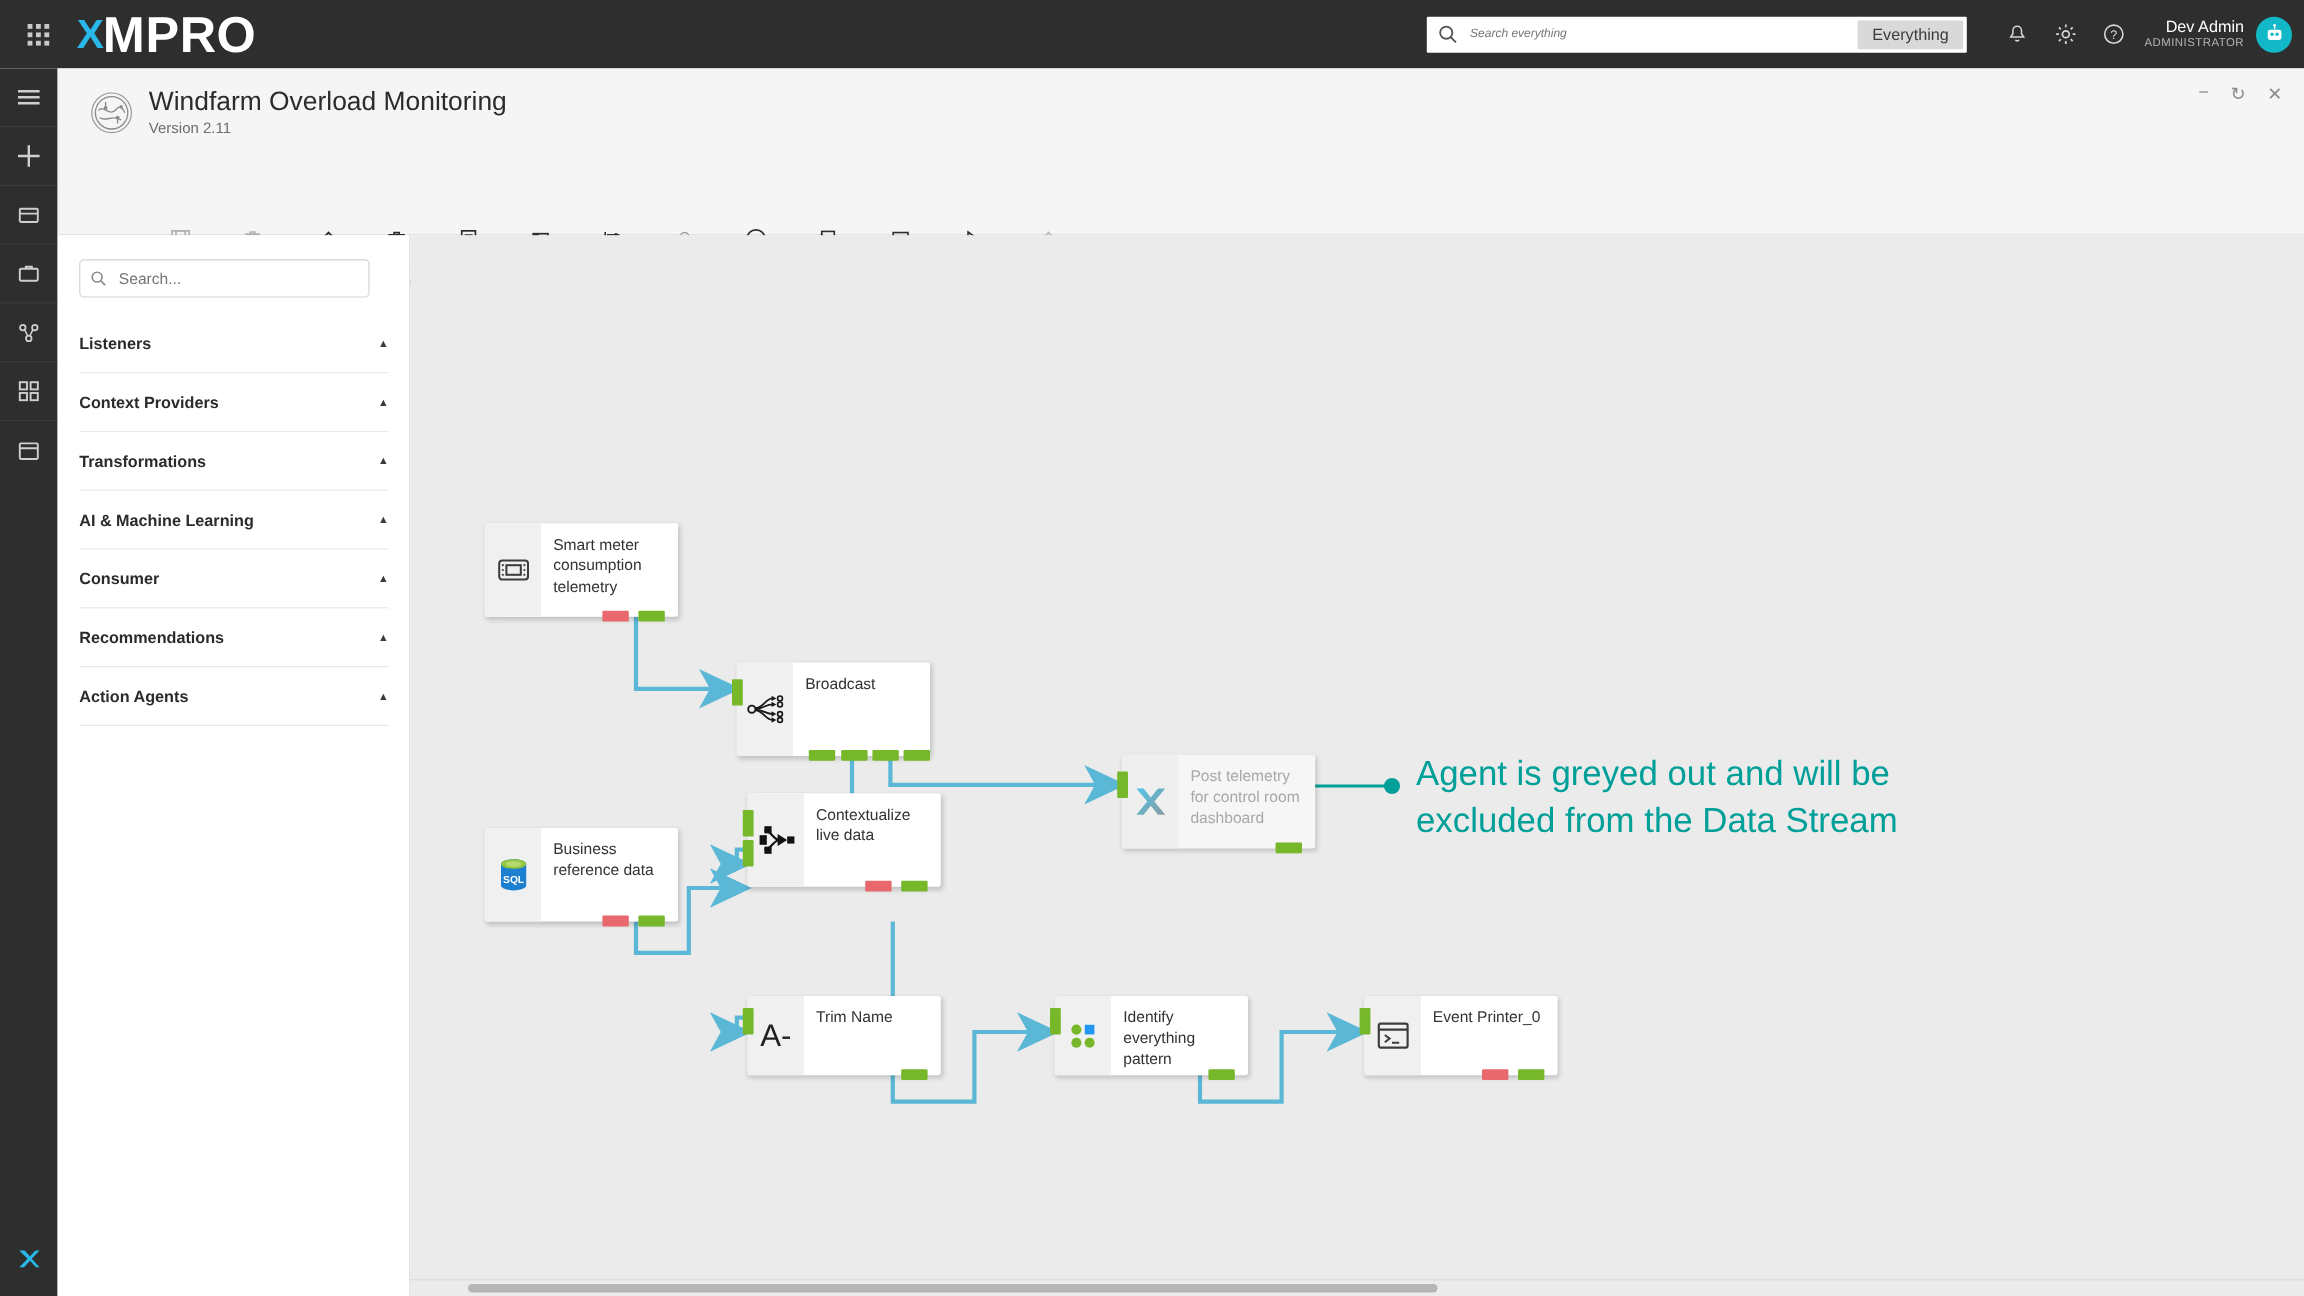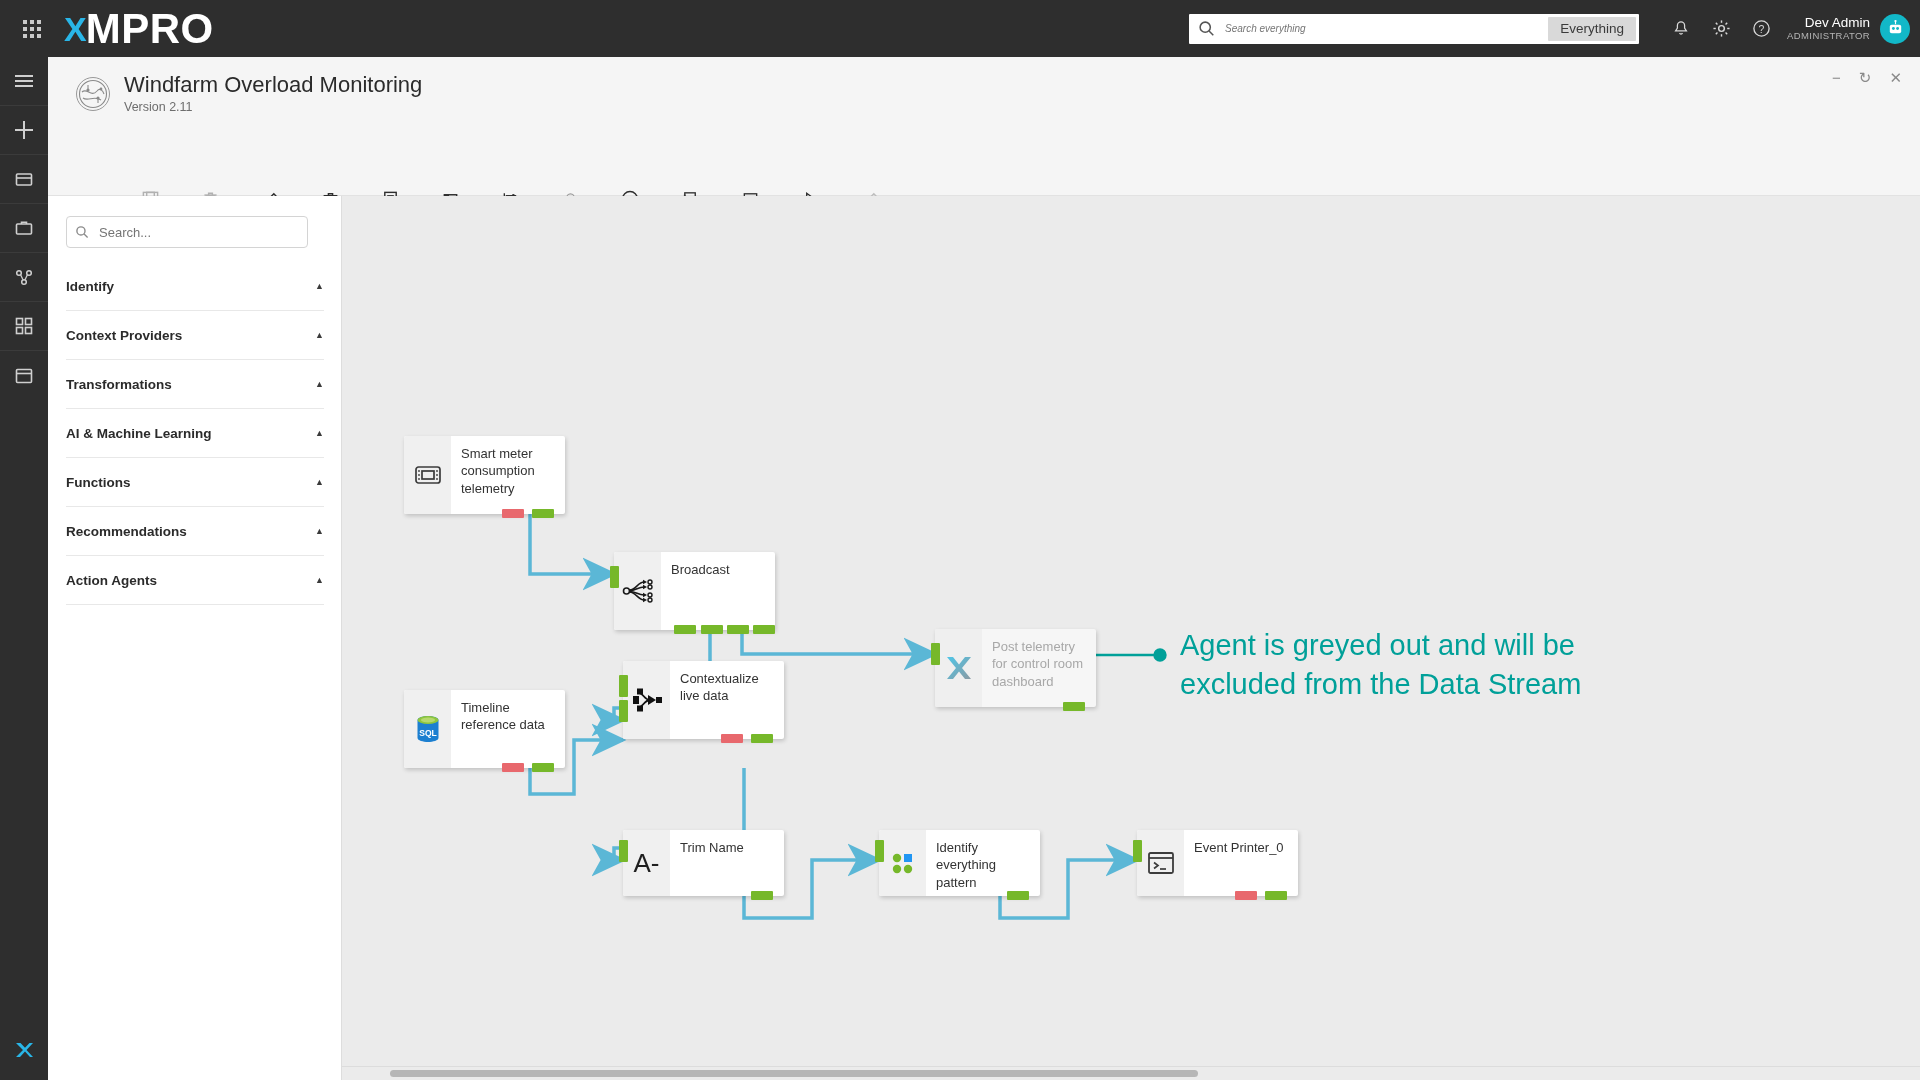--- a/index.html
+++ b/index.html
@@ -494,37 +494,37 @@
         <svg width="14" height="14" viewBox="0 0 20 20">
             <circle cx="8.5" cy="8.5" r="5.8" fill="none" stroke="#8b8b8b" stroke-width="2"></circle>
             <line x1="13" y1="13" x2="18" y2="18" stroke="#8b8b8b" stroke-width="2"></line>
           </svg>
       </span>
       <input placeholder="Search..." style="">
     </div>
 
     <div class="accordion">
       <div class="acc-item">
-        <span class="acc-label">Identify</span>
+        <span class="acc-label">Listeners</span>
         <span class="acc-caret">▲</span>
       </div>
       <div class="acc-item">
         <span class="acc-label">Context Providers</span>
         <span class="acc-caret">▲</span>
       </div>
       <div class="acc-item">
         <span class="acc-label">Transformations</span>
         <span class="acc-caret">▲</span>
       </div>
       <div class="acc-item">
         <span class="acc-label">AI &amp; Machine Learning</span>
         <span class="acc-caret">▲</span>
       </div>
       <div class="acc-item">
-        <span class="acc-label">Functions</span>
+        <span class="acc-label">Consumer</span>
         <span class="acc-caret">▲</span>
       </div>
       <div class="acc-item">
         <span class="acc-label">Recommendations</span>
         <span class="acc-caret">▲</span>
       </div>
       <div class="acc-item">
         <span class="acc-label">Action Agents</span>
         <span class="acc-caret">▲</span>
       </div>
@@ -640,21 +640,21 @@
     <div class="node" style="left:62px; top:494px; width:161px; height:78px;">
       <div class="node-ico">
         <svg width="28" height="30" viewBox="0 0 28 30">
           <path d="M3.5 6 C3.5 3.6, 9 2, 14 2 C19 2, 24.5 3.6, 24.5 6 L24.5 24 C24.5 26.4, 19 28, 14 28 C9 28, 3.5 26.4, 3.5 24 Z" fill="#1c7fd0"></path>
           <ellipse cx="14" cy="6" rx="10.5" ry="4" fill="#8fc63d"></ellipse>
           <ellipse cx="14" cy="6" rx="7" ry="2.4" fill="#b6d96d"></ellipse>
           <text x="14" y="22" font-size="8.5" font-weight="bold" text-anchor="middle" fill="#ffffff" font-family="Liberation Sans, sans-serif">SQL</text>
         </svg>
       </div>
       <div class="node-body">
-        <div class="node-title">Timeline reference data</div>
+        <div class="node-title">Business reference data</div>
       </div>
       <span class="chip red" style="left:98px; bottom:-4px;"></span>
       <span class="chip green" style="left:128px; bottom:-4px;"></span>
     </div>
 
     <div class="node" style="left:281px; top:465px; width:161px; height:78px;">
       <span class="chip green in" style="left:-4px; top:14px;"></span>
       <span class="chip green in" style="left:-4px; top:39px;"></span>
       <div class="node-ico">
         <svg width="32" height="26" viewBox="0 0 32 26">

